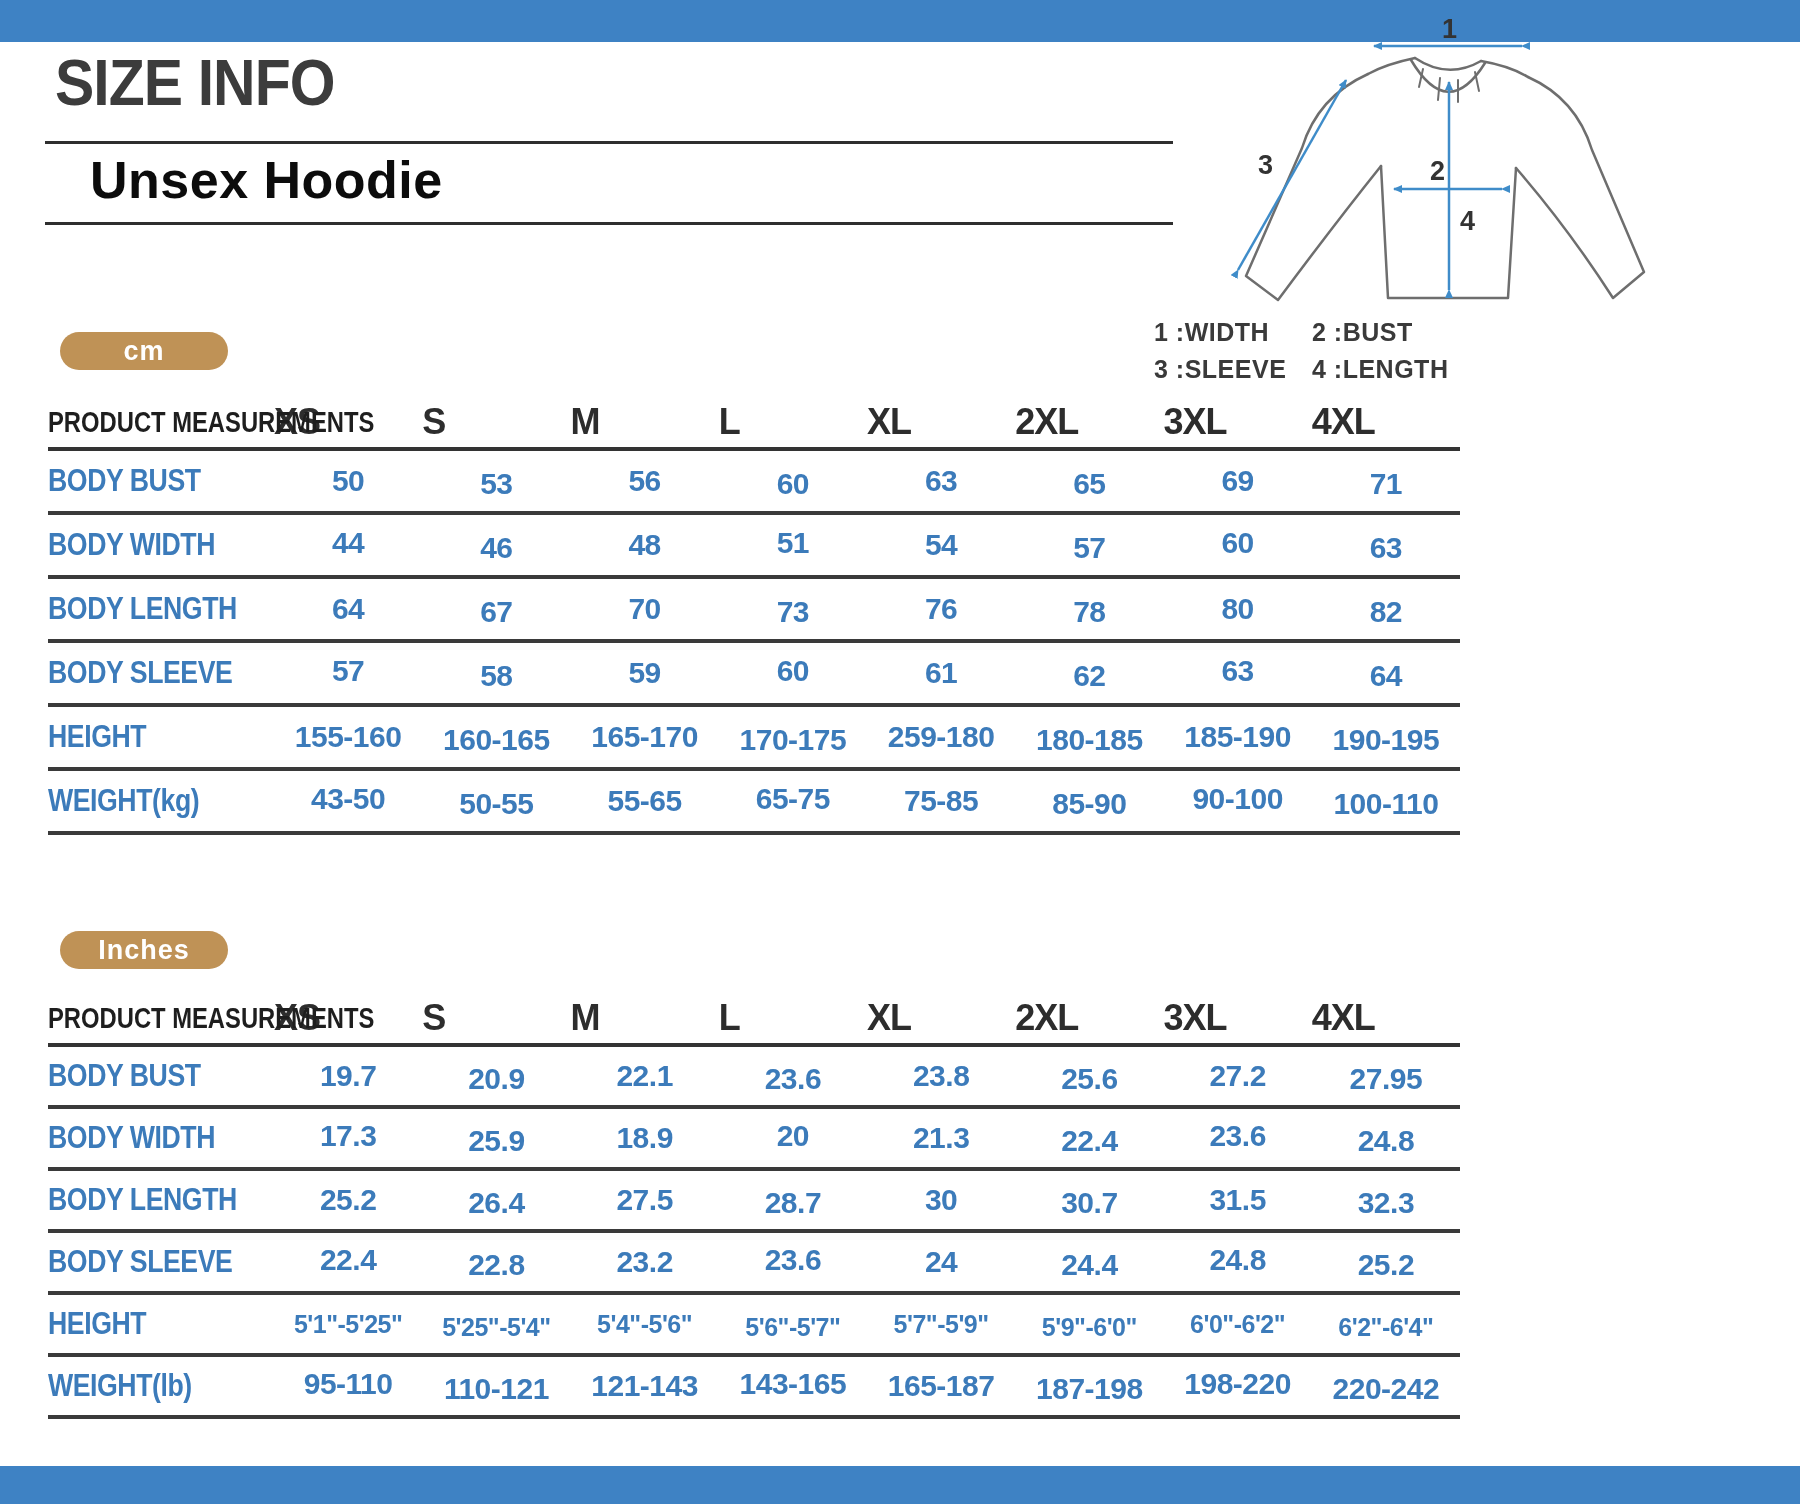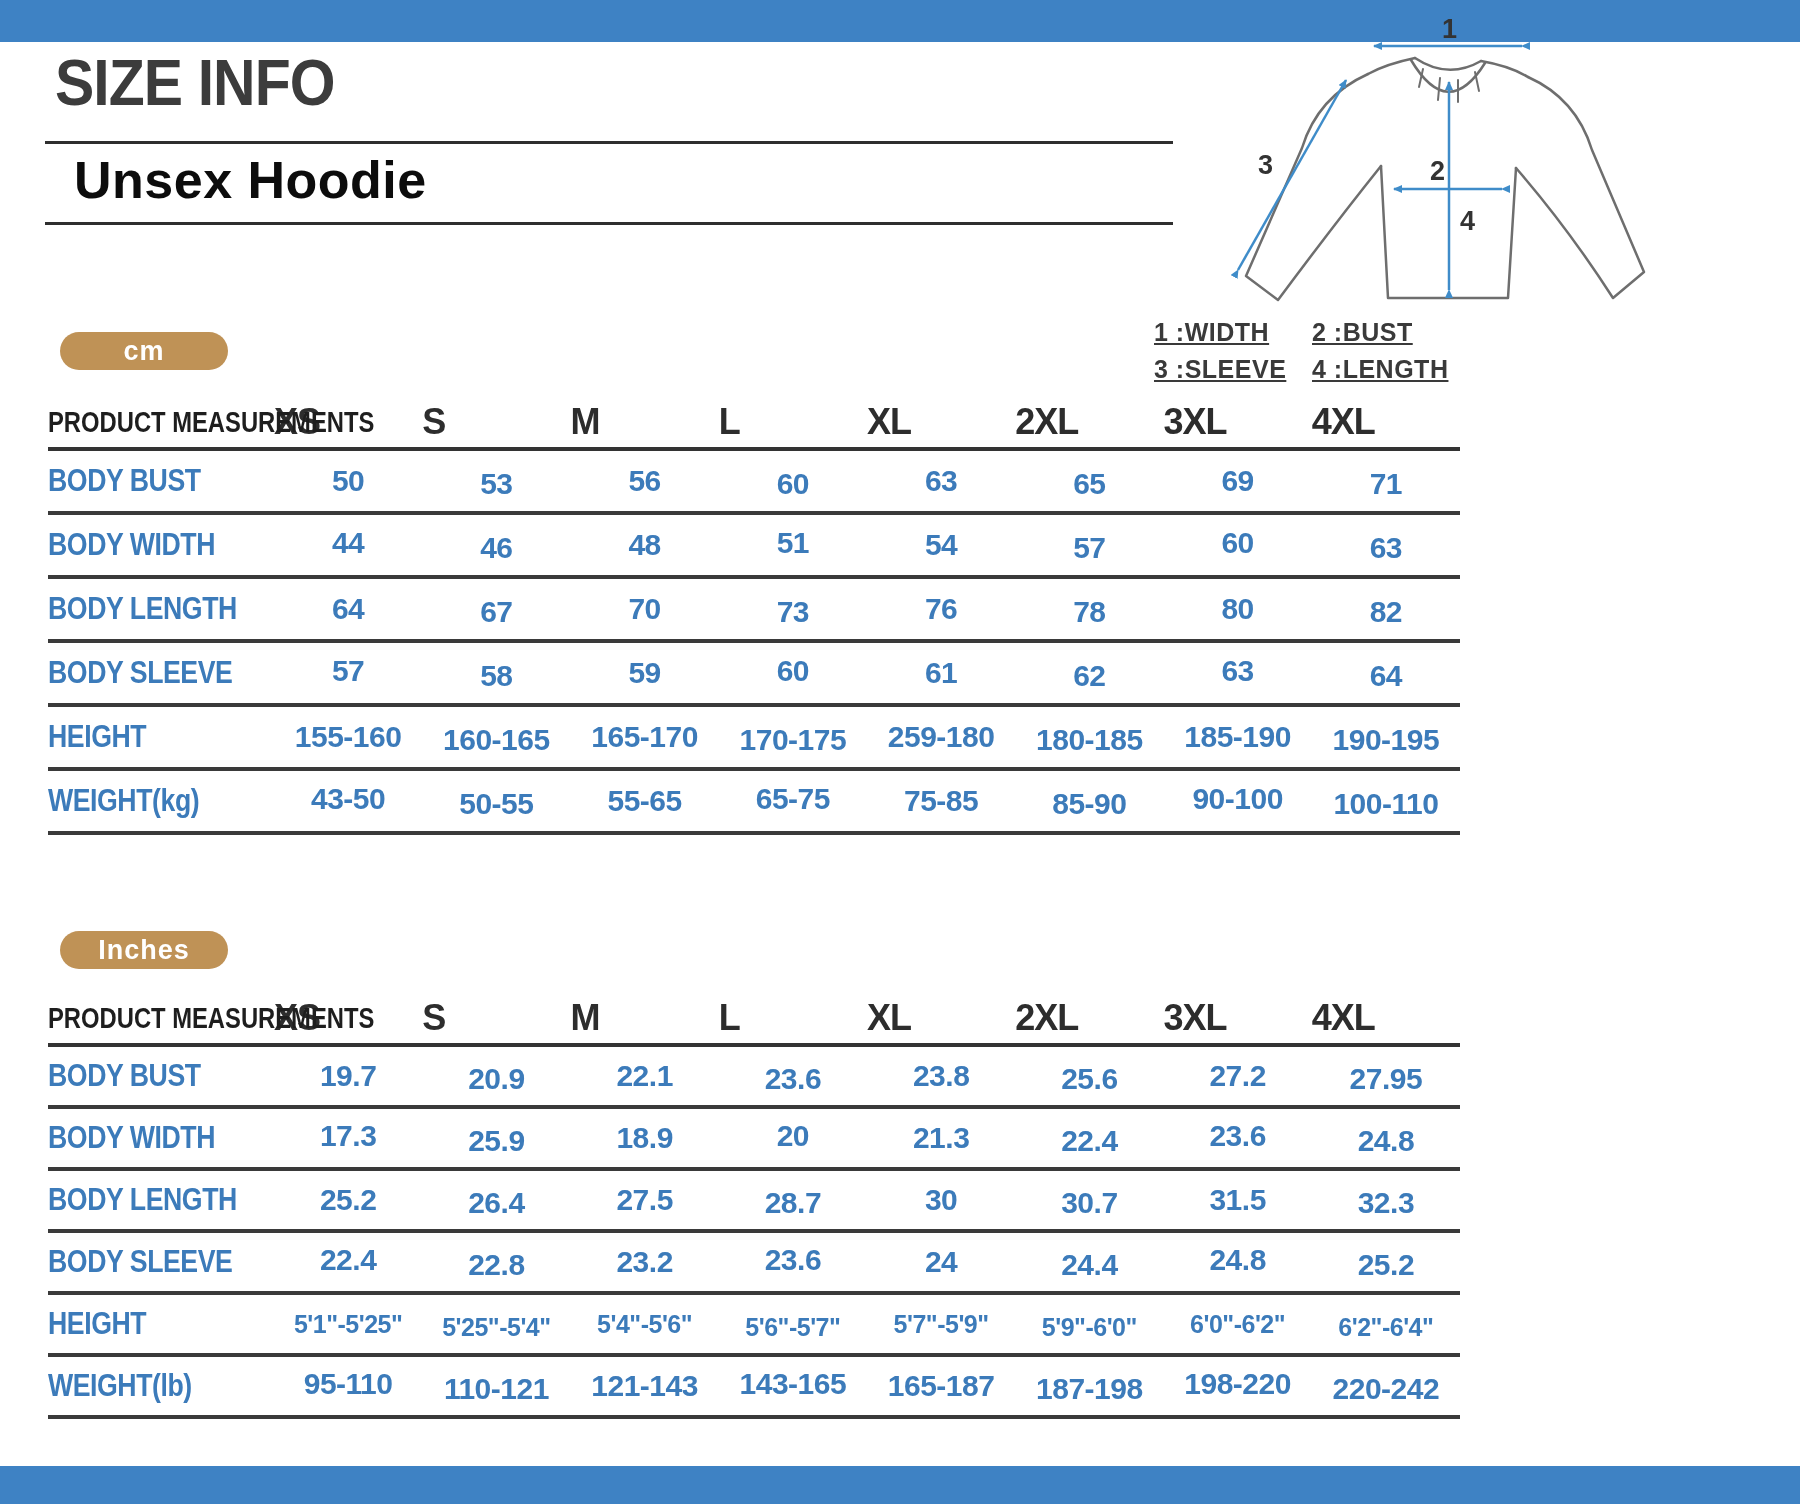--- a/index.html
+++ b/index.html
@@ -15,30 +15,30 @@
 
   .page-title{
     position:absolute;left:55px;top:46px;margin:0;
     font-size:64px;font-weight:bold;color:#3c3c3c;letter-spacing:-1px;
     transform:scaleX(0.92);transform-origin:left;white-space:nowrap;
   }
   .rule{position:absolute;left:45px;width:1128px;height:3px;background:#2f2f2f;}
   .rule-1{top:141px;}
   .rule-2{top:222px;}
   .product-name{
-    position:absolute;left:74px;top:150px;font-size:52px;font-weight:bold;
+    position:absolute;left:90px;top:150px;font-size:52px;font-weight:bold;
     color:#0c0c0c;letter-spacing:0.5px;white-space:nowrap;
   }
 
   
   .diagram{position:absolute;left:1118px;top:14px;width:580px;margin:0;}
   .legend{
     margin-top:4px;padding-left:36px;display:grid;
     grid-template-columns:158px auto;gap:8px 0;
-    font-size:25px;font-weight:bold;color:#3a3a3a;letter-spacing:0.5px;text-decoration:underline;
+    font-size:25px;font-weight:bold;color:#3a3a3a;letter-spacing:0.5px;
   }
 
   
   .tbl{position:absolute;left:48px;width:1412px;}
   .tbl-cm{top:332px;}
   .tbl-in{top:931px;}
   .badge{
     margin-left:12px;width:168px;height:38px;border-radius:19px;
     background:var(--badge-tan);color:#ffffff;font-size:27px;font-weight:bold;
     display:flex;align-items:center;justify-content:center;letter-spacing:1px;text-align:center;

